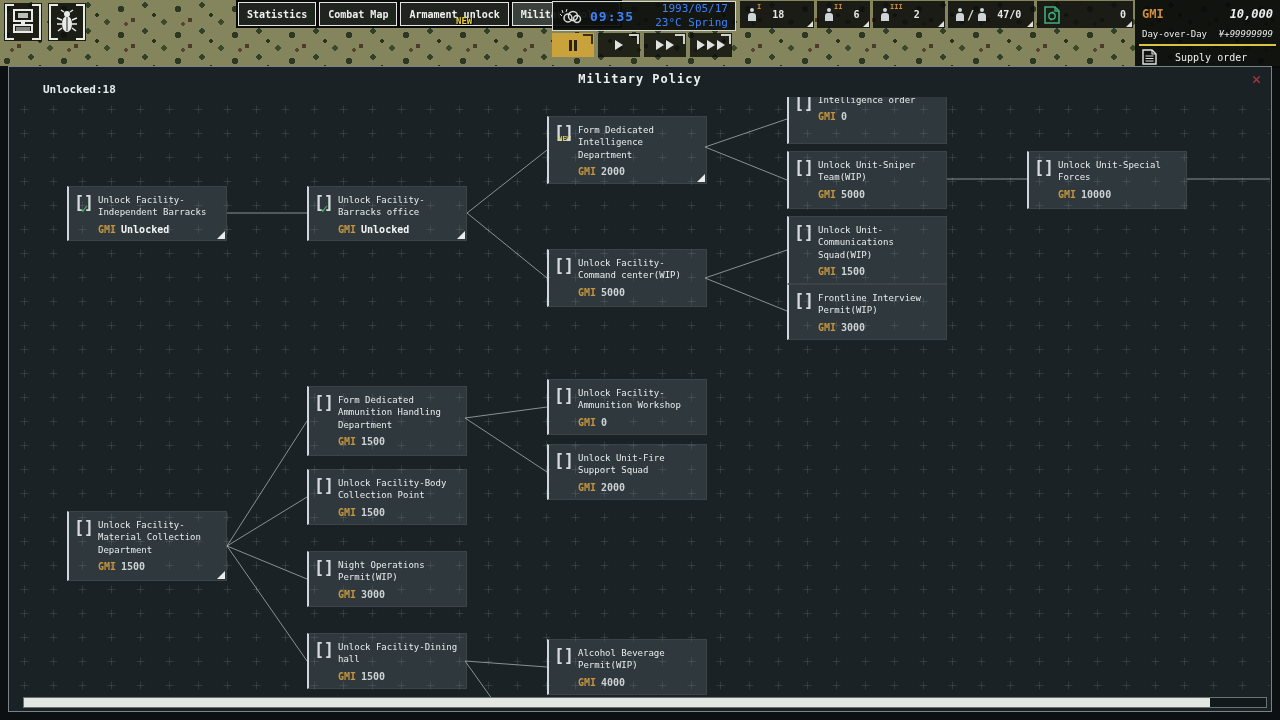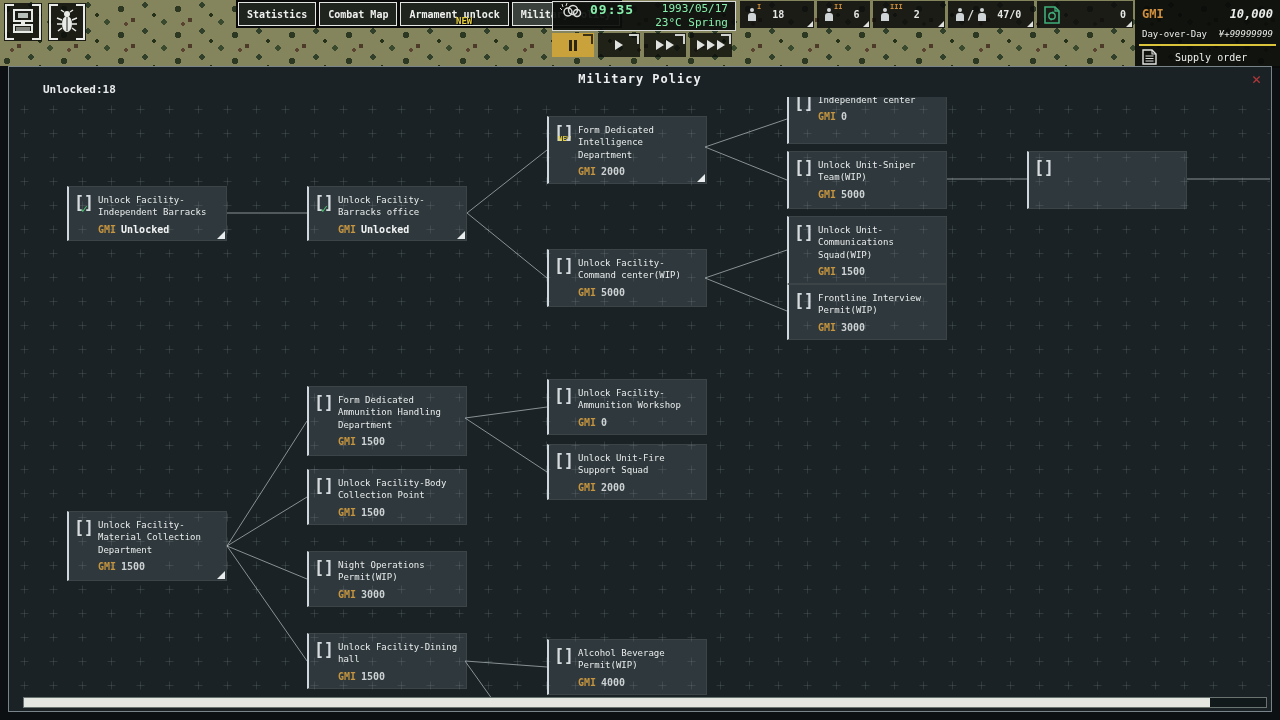--- a/index.html
+++ b/index.html
@@ -36,21 +36,21 @@
   .tab{
     display:flex;align-items:center;padding:0 8px;background:#20241f;border:1px solid #e4e6e4;
     color:#eef0ee;font-size:10px;font-weight:bold;white-space:nowrap;cursor:pointer;
   }
   .tab.active{background:#3a403b;}
   .new-badge{position:absolute;left:456px;top:16px;color:#e7cf3e;font-size:9px;font-weight:bold;text-shadow:1px 1px 0 #000;z-index:5;}
   
   .clock-box{
     position:absolute;left:552px;top:1px;width:184px;height:30px;box-sizing:border-box;
     background:rgba(12,14,12,.93);border:1px solid #d6d8d5;
-    display:flex;align-items:flex-start;gap:8px;padding:0 7px;color:#86efac;
+    display:flex;align-items:center;gap:8px;padding:0 7px;color:#3b82f6;
   }
   .clock-time{font-size:13px;font-weight:bold;letter-spacing:1px;}
   .clock-date{margin-left:auto;text-align:right;font-size:11px;line-height:1.25;}
   
   .playback{position:absolute;left:552px;top:33px;display:flex;gap:4px;}
   .pb-btn{
     position:relative;width:42px;height:24px;background:rgba(10,12,10,.82);
     display:flex;align-items:center;justify-content:center;gap:2px;cursor:pointer;
   }
   .pb-btn::after{content:"";position:absolute;top:1px;right:1px;width:8px;height:8px;border-top:2px solid #cfd2cf;border-right:2px solid #cfd2cf;}
@@ -308,21 +308,21 @@
         </div>
         <i class="corner"></i>
       </div>
       <div class="node locked" style="left: 777px; top: -11px; width: 160px; min-height: 58px;">
         <span class="cb">
           <span class="br o">[</span>
           <span class="mark"></span>
           <span class="br c">]</span>
         </span>
         <div class="body">
-          <div class="ttl">Independent center</div>
+          <div class="ttl">Intelligence order</div>
           <div class="cost"><span class="cur">GMI</span><span class="val">0</span></div>
         </div>
       </div>
       <div class="node locked" style="left: 777px; top: 54px; width: 160px; min-height: 58px;">
         <span class="cb">
           <span class="br o">[</span>
           <span class="mark"></span>
           <span class="br c">]</span>
         </span>
         <div class="body">
@@ -330,20 +330,25 @@
 Team(WIP)</div>
           <div class="cost"><span class="cur">GMI</span><span class="val">5000</span></div>
         </div>
       </div>
       <div class="node locked" style="left: 1017px; top: 54px; width: 160px; min-height: 58px;">
         <span class="cb">
           <span class="br o">[</span>
           <span class="mark"></span>
           <span class="br c">]</span>
         </span>
+        <div class="body">
+          <div class="ttl">Unlock Unit-Special
+Forces</div>
+          <div class="cost"><span class="cur">GMI</span><span class="val">10000</span></div>
+        </div>
       </div>
       <div class="node locked" style="left: 537px; top: 152px; width: 160px; min-height: 58px;">
         <span class="cb">
           <span class="br o">[</span>
           <span class="mark"></span>
           <span class="br c">]</span>
         </span>
         <div class="body">
           <div class="ttl">Unlock Facility-
 Command center(WIP)</div>

